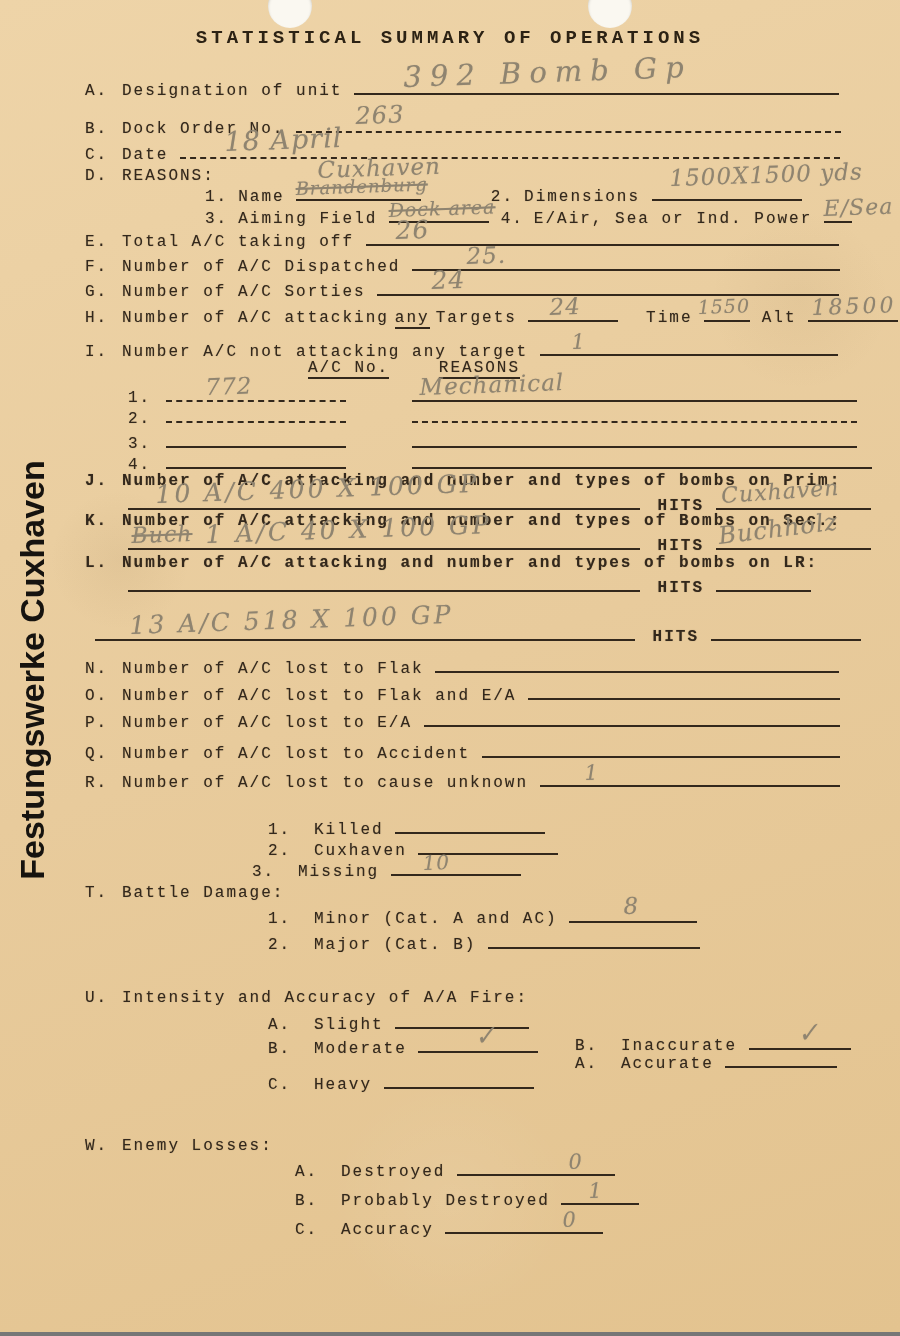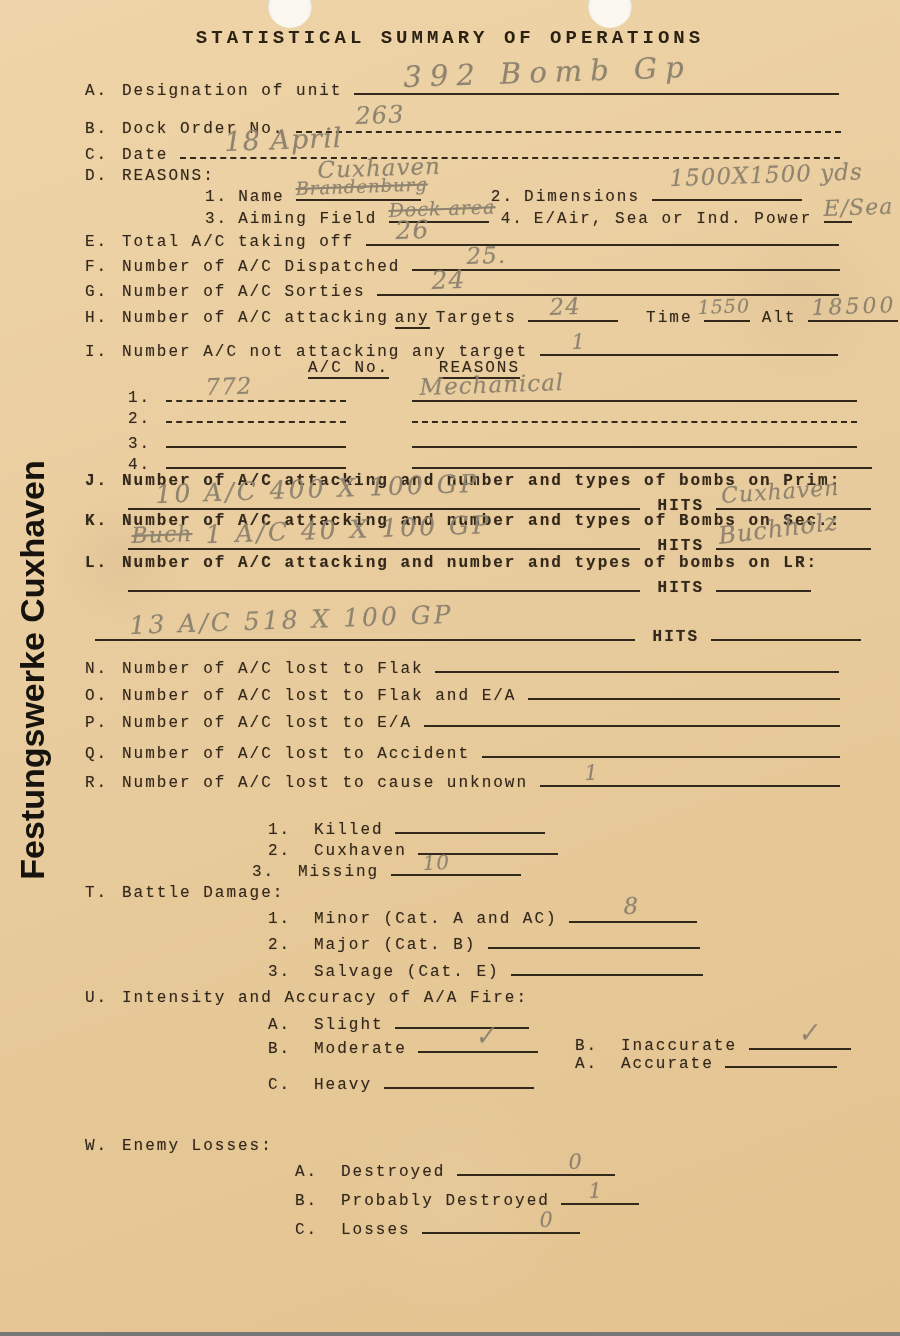--- a/index.html
+++ b/index.html
@@ -220,24 +220,20 @@
     <span class="no">T.</span><span>Battle Damage:</span>
   </div>
   <div class="r" style="left:268px;top:904px">
     <span class="no" style="width:46px">1.</span><span>Minor (Cat. A and AC)</span>
     <span class="fill" style="width:128px"><span class="hand" style="left:55px;bottom:3px;font-size:23px">8</span></span>
   </div>
   <div class="r" style="left:268px;top:930px">
     <span class="no" style="width:46px">2.</span><span>Major (Cat. B)</span>
     <span class="fill" style="width:212px"><span class="hand"></span></span>
   </div>
-  <div class="r" style="left:268px;top:957px">
-    <span class="no" style="width:46px">3.</span><span>Salvage (Cat. E)</span>
-    <span class="fill" style="width:192px"><span class="hand"></span></span>
-  </div>
 
   <div class="r" style="top:988px">
     <span class="no">U.</span><span>Intensity and Accuracy of A/A Fire:</span>
   </div>
   <div class="r" style="left:268px;top:1010px">
     <span class="no" style="width:46px">A.</span><span>Slight</span>
     <span class="fill" style="width:134px"><span class="hand check"></span></span>
   </div>
   <div class="r" style="left:575px;top:1049px">
     <span class="no" style="width:46px">A.</span><span>Accurate</span>
@@ -262,17 +258,17 @@
   </div>
   <div class="r" style="left:295px;top:1157px">
     <span class="no" style="width:46px">A.</span><span>Destroyed</span>
     <span class="fill" style="width:158px"><span class="hand" style="left:112px;font-size:21px">0</span></span>
   </div>
   <div class="r" style="left:295px;top:1186px">
     <span class="no" style="width:46px">B.</span><span>Probably Destroyed</span>
     <span class="fill" style="width:78px"><span class="hand" style="left:28px;font-size:21px">1</span></span>
   </div>
   <div class="r" style="left:295px;top:1215px">
-    <span class="no" style="width:46px">C.</span><span>Losses</span>
+    <span class="no" style="width:46px">C.</span><span>Accuracy</span>
     <span class="fill" style="width:158px"><span class="hand" style="left:118px;font-size:21px">0</span></span>
   </div>
 
 </div>
 
 </body></html>

